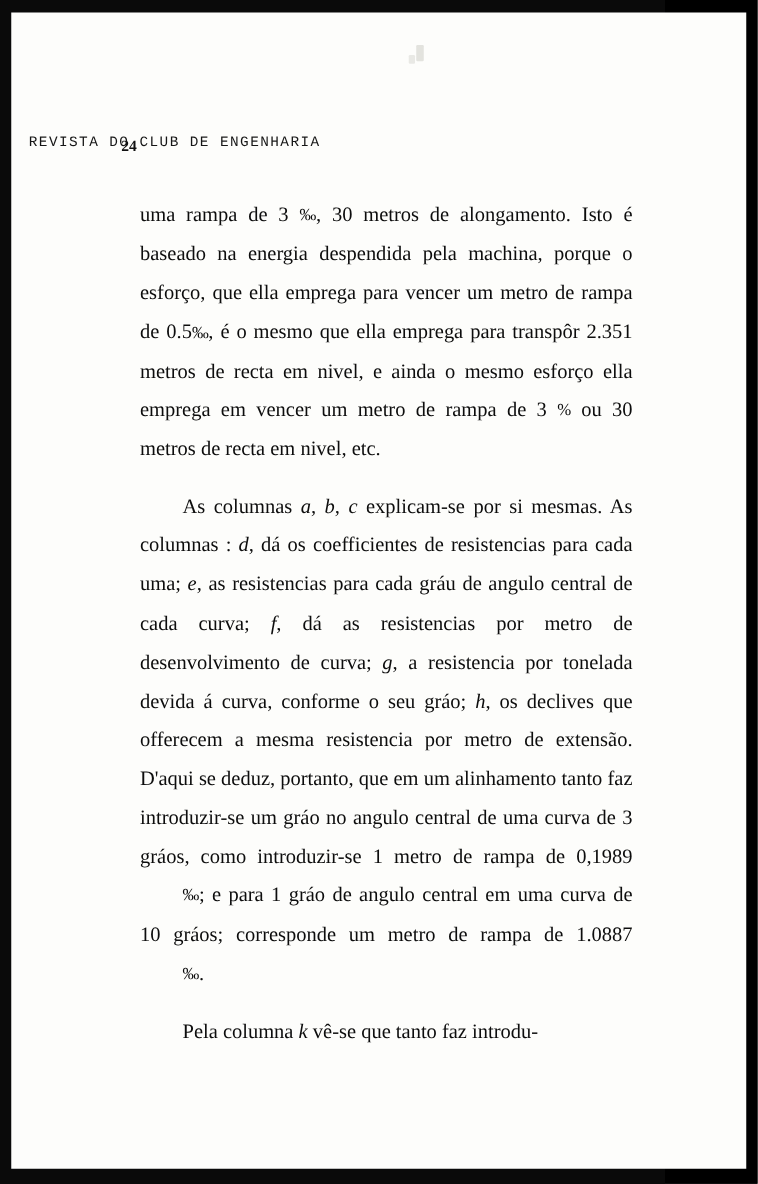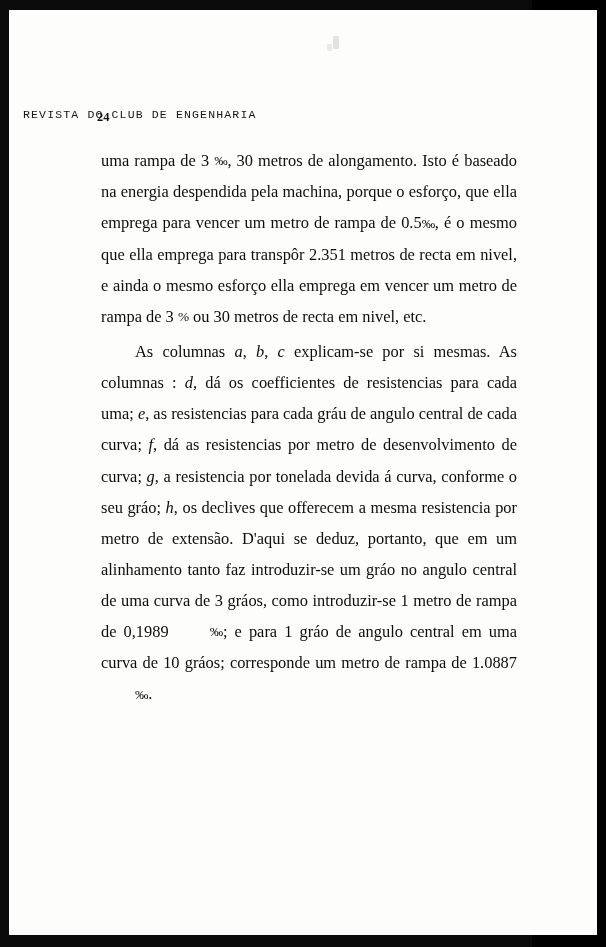--- a/index.html
+++ b/index.html
@@ -89,21 +89,21 @@
     font-size: 16.4px;
     line-height: 31.1px;
     color: #0d0d0d;
     text-align: justify;
     text-justify: inter-word;
     font-family: "Liberation Serif", serif;
     -webkit-font-smoothing: none;
   }
 
   #body-text p {
-    margin: 4px;
+    margin: 15px;
     text-indent: 34px;
     text-align: justify;
   }
   #body-text p.noindent {
     text-indent: 0;
   }
   
   #body-text p.lastjust {
     text-align-last: left;
   }
@@ -138,17 +138,18 @@
     </div>
 
     <div id="body-text">
 
       <p class="noindent">uma rampa de 3 <span class="pc">‰</span>, 30 metros de alongamento. Isto é baseado na energia despendida pela machina, porque o esforço, que ella emprega para vencer um metro de rampa de 0.5<span class="pc">‰</span>, é o mesmo que ella emprega para transpôr 2.351 metros de recta em nivel, e ainda o mesmo esforço ella emprega em vencer um metro de rampa de 3 <span class="pc">%</span> ou 30 metros de recta em nivel, etc.</p>
 
 
 
       <p>As columnas <i class="it">a</i>, <i class="it">b</i>, <i class="it">c</i> explicam-se por si mesmas. As columnas : <i class="it">d</i>, dá os coefficientes de resistencias para cada uma; <i class="it">e</i>, as resistencias para cada gráu de angulo central de cada curva; <i class="it">f</i>, dá as resistencias por metro de desenvolvimento de curva; <i class="it">g</i>, a resistencia por tonelada devida á curva, conforme o seu gráo; <i class="it">h</i>, os declives que offerecem a mesma resistencia por metro de extensão. D'aqui se deduz, portanto, que em um alinhamento tanto faz introduzir-se um gráo no angulo central de uma curva de 3 gráos, como introduzir-se 1 metro de rampa de 0,1989 <span class="pc">‰</span>; e para 1 gráo de angulo central em uma curva de 10 gráos; corresponde um metro de rampa de 1.0887 <span class="pc">‰</span>.</p>
 
+      <p class="lastjust">Pela columna <i class="it">k</i> vê-se que tanto faz introdu-</p>
 
     </div>
 
   </div>
 </div>
 
 </body></html>

